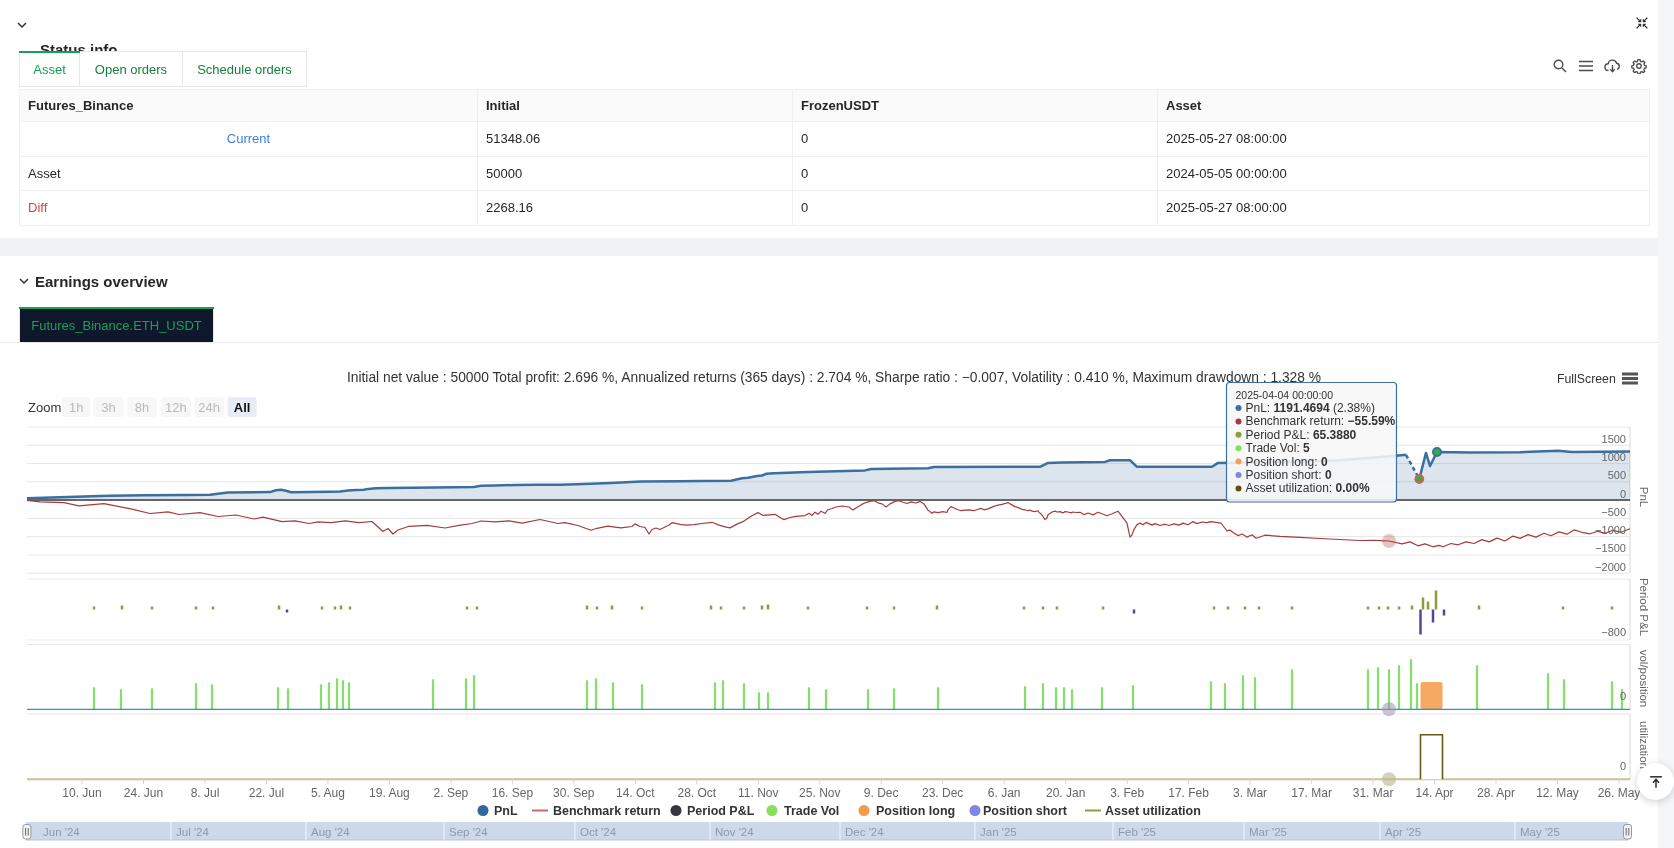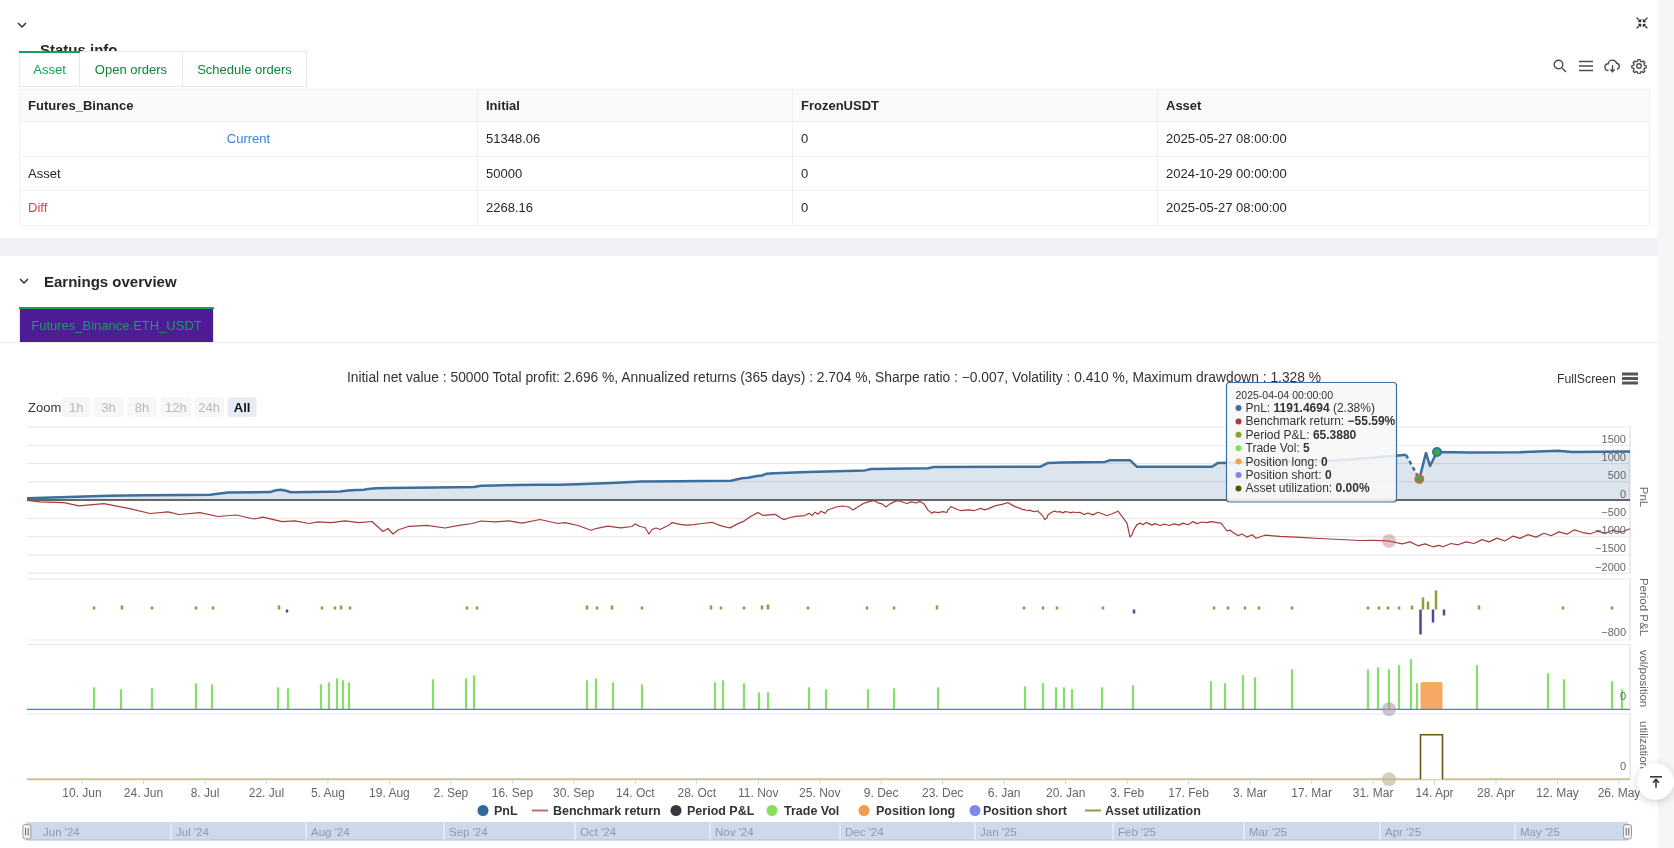--- a/index.html
+++ b/index.html
@@ -9,21 +9,21 @@
 .chev { position:absolute; width:12px; height:12px; }
 .tabs1 { position:absolute; left:19px; top:51px; height:36px; display:flex; font-size:13px; }
 .tab { border:1px solid #e8e8e8; border-left:none; background:#fff; color:#15803d; display:flex; align-items:center; justify-content:center; position:relative; }
 .tab.first { border-left:1px solid #e8e8e8; }
 .tab.active { color:#18a058; }
 .tab.active::before { content:""; position:absolute; top:-1px; left:-1px; right:-1px; height:2px; background:#18a058; }
 table.status { position:absolute; left:19px; top:89px; width:1630px; border-collapse:collapse; font-size:13px; color:#262626; table-layout:fixed;border-radius:28px; }
 table.status th, table.status td { border:1px solid #f0f0f0; padding:0 8px; height:34.5px; text-align:left; font-weight:normal; }
 table.status th { background:#fafafa; font-weight:700; height:32px; }
 .grayband { position:absolute; left:0; top:238px; width:1658px; height:18px; background:#f0f2f5; }
-.tab2 { position:absolute; left:19px; top:307px; width:195px; height:36px; border:1px solid #e8e8e8; background:#4c1d95; color:#18a058; font-size:13px; display:flex; align-items:center; justify-content:center; }
+.tab2 { position:absolute; left:19px; top:307px; width:195px; height:36px; border:1px solid #e8e8e8; background:#0f172a; color:#18a058; font-size:13px; display:flex; align-items:center; justify-content:center; }
 .tab2::before { content:""; position:absolute; top:-1px; left:-1px; right:-1px; height:2px; background:#18a058; }
 .tabline2 { position:absolute; left:0; top:342px; width:1658px; height:1px; background:#ebebeb; }
 .topicons { position:absolute; top:58px; left:1552px; display:flex; gap:10px; }
 .fab { position:absolute; left:1637px; top:763px; width:37px; height:37px; border-radius:50%; background:#fff; box-shadow:0 2px 8px rgba(0,0,0,0.18); display:flex; align-items:center; justify-content:center; }
 </style></head>
 <body>
 <div id="page">
   <div class="rightstrip"></div>
 
   <svg class="chev" style="left:16px; top:19px;" viewBox="0 0 12 12">
@@ -90,37 +90,37 @@
     <tr>
           <td style="color:#3b82e0;text-align:center;">Current</td>
           <td>51348.06</td>
           <td>0</td>
           <td>2025-05-27 08:00:00</td>
         </tr>
     <tr>
           <td>Asset</td>
           <td>50000</td>
           <td>0</td>
-          <td>2024-10-29 00:00:00</td>
+          <td>2024-05-05 00:00:00</td>
         </tr>
     <tr>
           <td style="color:#d9443c;">Diff</td>
           <td>2268.16</td>
           <td>0</td>
           <td>2025-05-27 08:00:00</td>
         </tr>
   </tbody>
     </table>
 
   <div class="grayband"></div>
 
   <svg class="chev" style="left:18px; top:275px;" viewBox="0 0 12 12">
       <path d="M2 4 L6 8 L10 4" fill="none" stroke="#333" stroke-width="1.5"></path>
     </svg>
-  <div class="sechdr" style="left:44px; top:273px;">Earnings overview</div>
+  <div class="sechdr" style="left:35px; top:273px;">Earnings overview</div>
   <div class="tabline2"></div>
   <div class="tab2">Futures_Binance.ETH_USDT</div>
 
   <svg style="position:absolute; left:0; top:355px;" width="1674" height="493" viewBox="0 355 1674 493" font-family="Liberation Sans, sans-serif">
 <line x1="27.0" y1="427.0" x2="1630.0" y2="427.0" stroke="#e6e6e6" stroke-width="1"></line>
 <line x1="27.0" y1="445.3" x2="1630.0" y2="445.3" stroke="#e6e6e6" stroke-width="1"></line>
 <line x1="27.0" y1="463.6" x2="1630.0" y2="463.6" stroke="#e6e6e6" stroke-width="1"></line>
 <line x1="27.0" y1="481.8" x2="1630.0" y2="481.8" stroke="#e6e6e6" stroke-width="1"></line>
 <line x1="27.0" y1="518.4" x2="1630.0" y2="518.4" stroke="#e6e6e6" stroke-width="1"></line>
 <line x1="27.0" y1="536.7" x2="1630.0" y2="536.7" stroke="#e6e6e6" stroke-width="1"></line>

